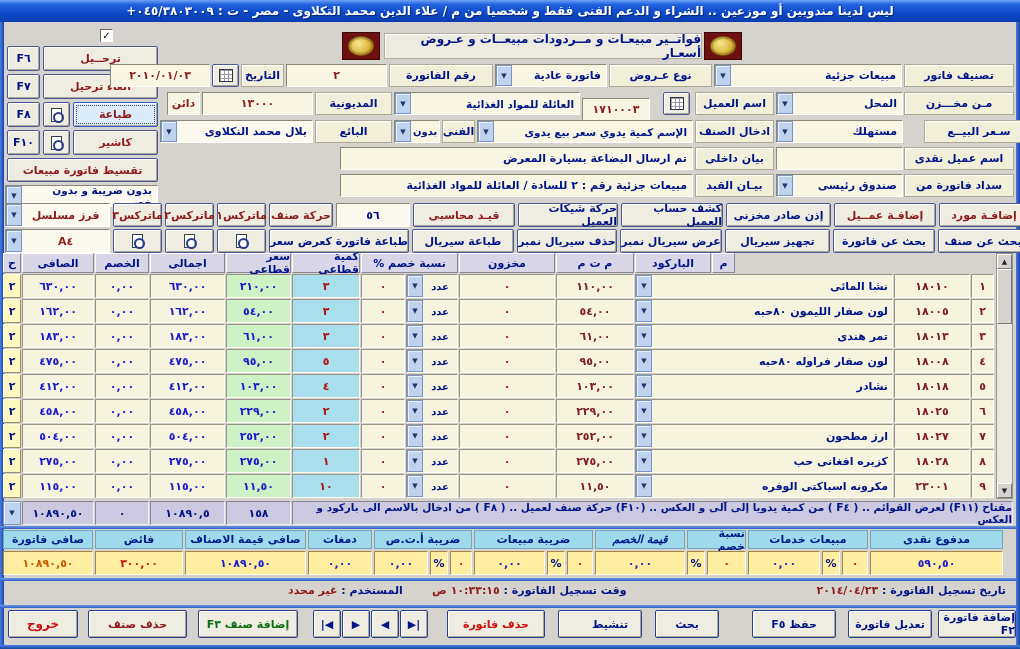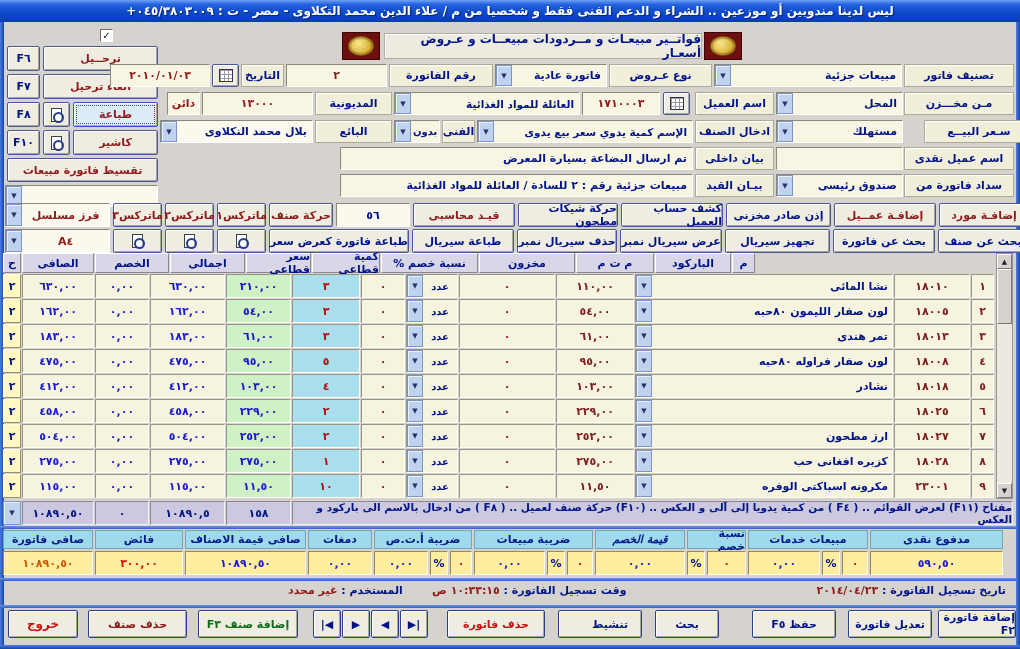--- a/index.html
+++ b/index.html
@@ -134,20 +134,21 @@
       </div>
     <div class="btn t-mar focused" style="left:73px; top:80px; width:85px; height:25px;">طباعة</div>
     <div class="btn t-navy" style="left:7px; top:108px; width:33px; height:25px; direction:ltr;">F١٠</div>
     <div class="btn" style="left:43px; top:108px; width:27px; height:25px;">
         <span class="ppico"></span>
       </div>
     <div class="btn t-mar" style="left:73px; top:108px; width:85px; height:25px;">كاشير</div>
     <div class="btn t-mar" style="left:7px; top:136px; width:151px; height:24px;">تقسيط فاتورة مبيعات</div>
     <div class="combo" style="left:5px; top:163px; width:153px; height:22px; background:#FBF9EE;">
       <span class="arw">▼</span>
+      <span class="txt" style="font-size:10.5px;">بدون ضريبة و بدون خصم</span>
     </div>
 
     <div class="fld center t-mar" style="left:110px; top:42px; width:100px;">٢٠١٠/٠١/٠٣</div>
     <div class="btn" style="left:212px; top:42px; width:27px; height:23px;">
         <span class="calico"></span>
       </div>
     <div class="lbl" style="left:241px; top:42px; width:43px;">التاريخ</div>
     <div class="fld center t-mar" style="left:286px; top:42px; width:101px;">٢</div>
     <div class="lbl" style="left:389px; top:42px; width:104px;">رقم الفاتورة</div>
     <div class="combo" style="left:495px; top:42px; width:112px;">
@@ -161,21 +162,21 @@
     </div>
     <div class="lbl" style="left:904px; top:42px; width:110px;">تصنيف فاتور</div>
 
     <div class="fld center t-mar" style="left:167px; top:70px; width:33px; padding:0;">دائن</div>
     <div class="fld center t-mar" style="left:202px; top:70px; width:111px;">١٣٠٠٠</div>
     <div class="lbl" style="left:315px; top:70px; width:77px;">المديونية</div>
     <div class="combo" style="left:394px; top:70px; width:186px;">
       <span class="arw">▼</span>
       <span class="txt" style="font-size:10.5px;">العائلة للمواد الغذائية</span>
     </div>
-    <div class="fld center t-mar" style="left:582px; top:70px; width:78px;">١٧١٠٠٠٣</div>
+    <div class="fld center t-mar" style="left:582px; top:76px; width:68px;">١٧١٠٠٠٣</div>
     <div class="btn" style="left:663px; top:70px; width:27px; height:23px;">
         <span class="calico"></span>
       </div>
     <div class="lbl" style="left:695px; top:70px; width:79px;">اسم العميل</div>
     <div class="combo" style="left:776px; top:70px; width:127px;">
       <span class="arw">▼</span>
       <span class="txt">المحل</span>
     </div>
     <div class="lbl" style="left:904px; top:70px; width:110px;">مـن مخـــزن</div>
 
@@ -219,21 +220,21 @@
         <span class="txt t-mar">فرز مسلسل</span>
       </div>
       <div class="tbtn t-mar" style="width:49px;">ماتركس٣</div>
       <div class="tbtn t-mar" style="width:49px;">ماتركس٢</div>
       <div class="tbtn t-mar" style="width:49px;">ماتركس١</div>
       <div class="tbtn t-mar" style="width:64px;">حركة صنف</div>
       <div class="tcombo" style="width:74px;">
           <span class="txt t-navy">٥٦</span>
         </div>
       <div class="tbtn t-mar" style="width:102px;">قيـد محاسبى</div>
-      <div class="tbtn t-navy" style="width:100px;">حركة شيكات مطحون</div>
+      <div class="tbtn t-navy" style="width:100px;">حركة شيكات العميل</div>
       <div class="tbtn t-navy" style="width:102px;">كشف حساب العميل</div>
       <div class="tbtn t-navy" style="width:105px;">إذن صادر مخزنى</div>
       <div class="tbtn t-mar" style="width:102px;">إضافـة عمــيل</div>
       <div class="tbtn t-mar" style="width:90px;">إضافـة مورد</div>
     </div>
 
     <div class="tbrow" style="top:207px;">
       <div class="tcombo" style="width:105px;">
         <span class="arw">▼</span>
         <span class="txt t-mar" style="direction:ltr;">A٤</span>
@@ -253,21 +254,21 @@
       <div class="tbtn t-navy" style="width:102px;">عرض سيريال نمبر</div>
       <div class="tbtn t-navy" style="width:105px;">تجهيز سيريال</div>
       <div class="tbtn t-navy" style="width:102px;">بحث عن فاتورة</div>
       <div class="tbtn t-navy" style="width:90px;">بحث عن صنف</div>
     </div>
 
     <div class="grid">
       <div class="grid-head">
         <div class="hcell" style="width:18px;">ح</div>
         <div class="hcell" style="width:72px;">الصافى</div>
-        <div class="hcell" style="width:74px;">الخصم</div>
+        <div class="hcell" style="width:54px;">الخصم</div>
         <div class="hcell" style="width:75px;">اجمالى</div>
         <div class="hcell" style="width:65px;">سعر قطاعى</div>
         <div class="hcell" style="width:68px;">كمية قطاعى</div>
         <div class="hcell" style="width:97px;">نسبة خصم %</div>
         <div class="hcell" style="width:96px;">مخزون</div>
         <div class="hcell" style="width:78px;">م ت م</div>
         <div class="hcell" style="width:76px;">الباركود</div>
         <div class="hcell" style="width:23px;">م</div>
       </div>
       <div>

